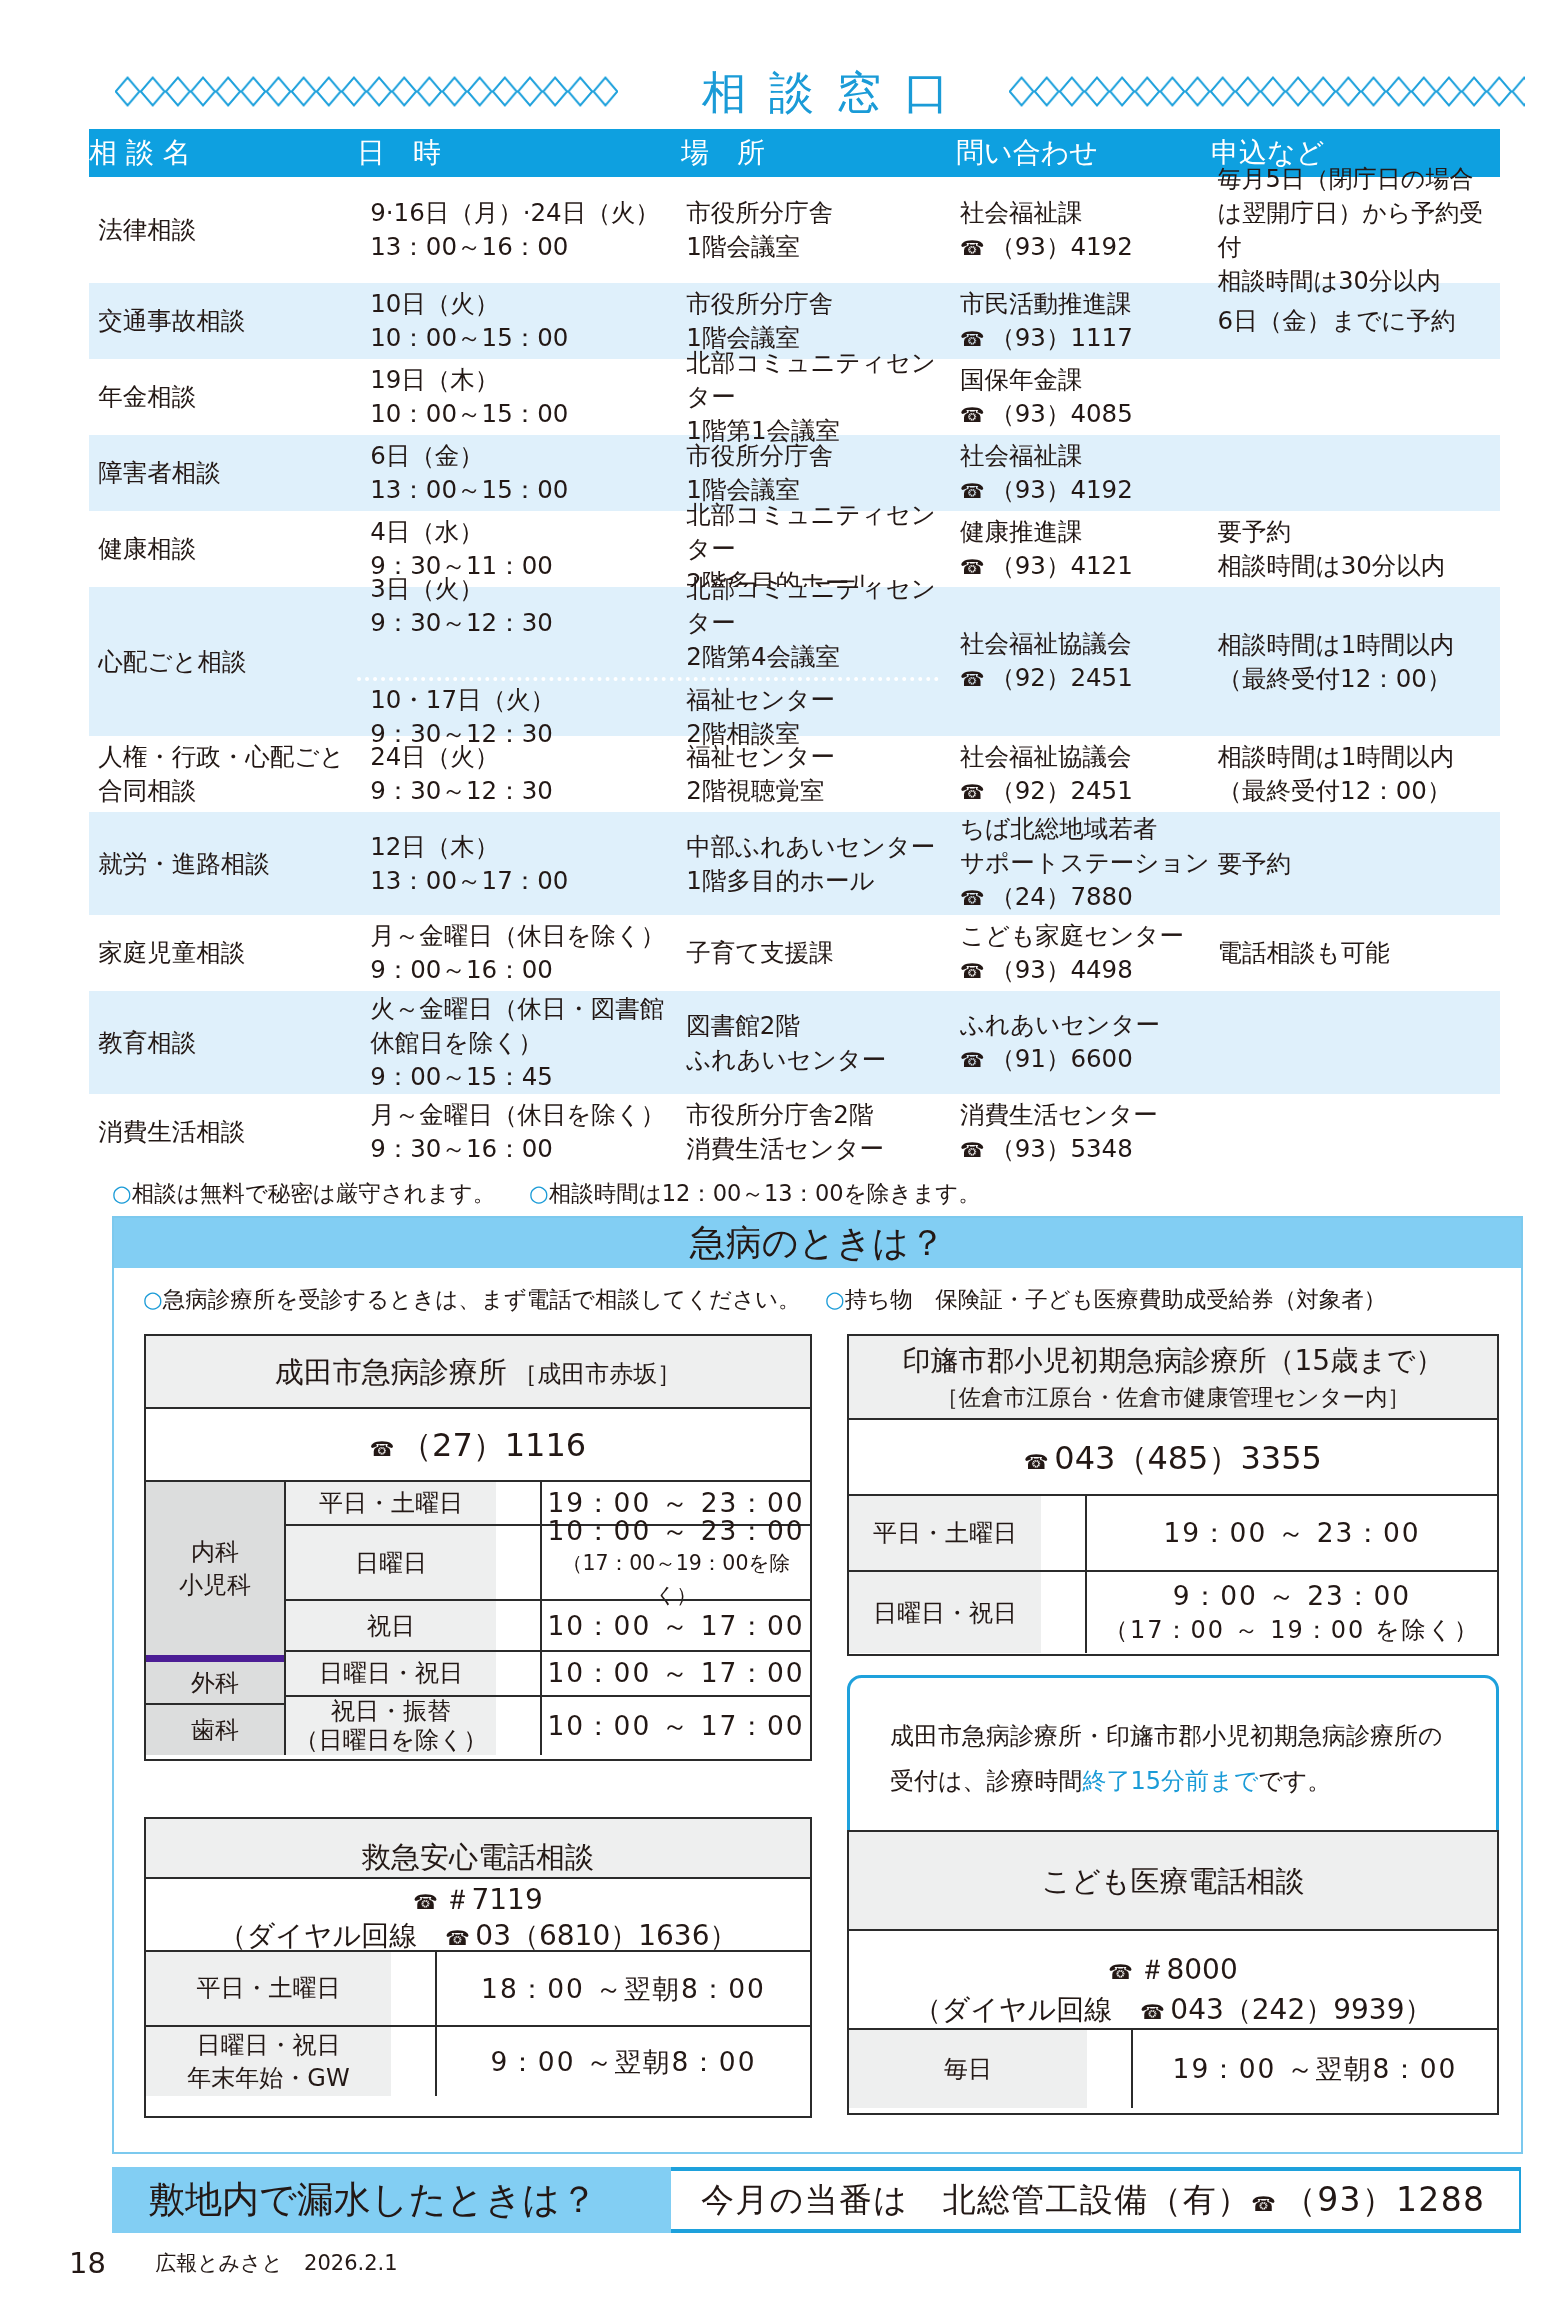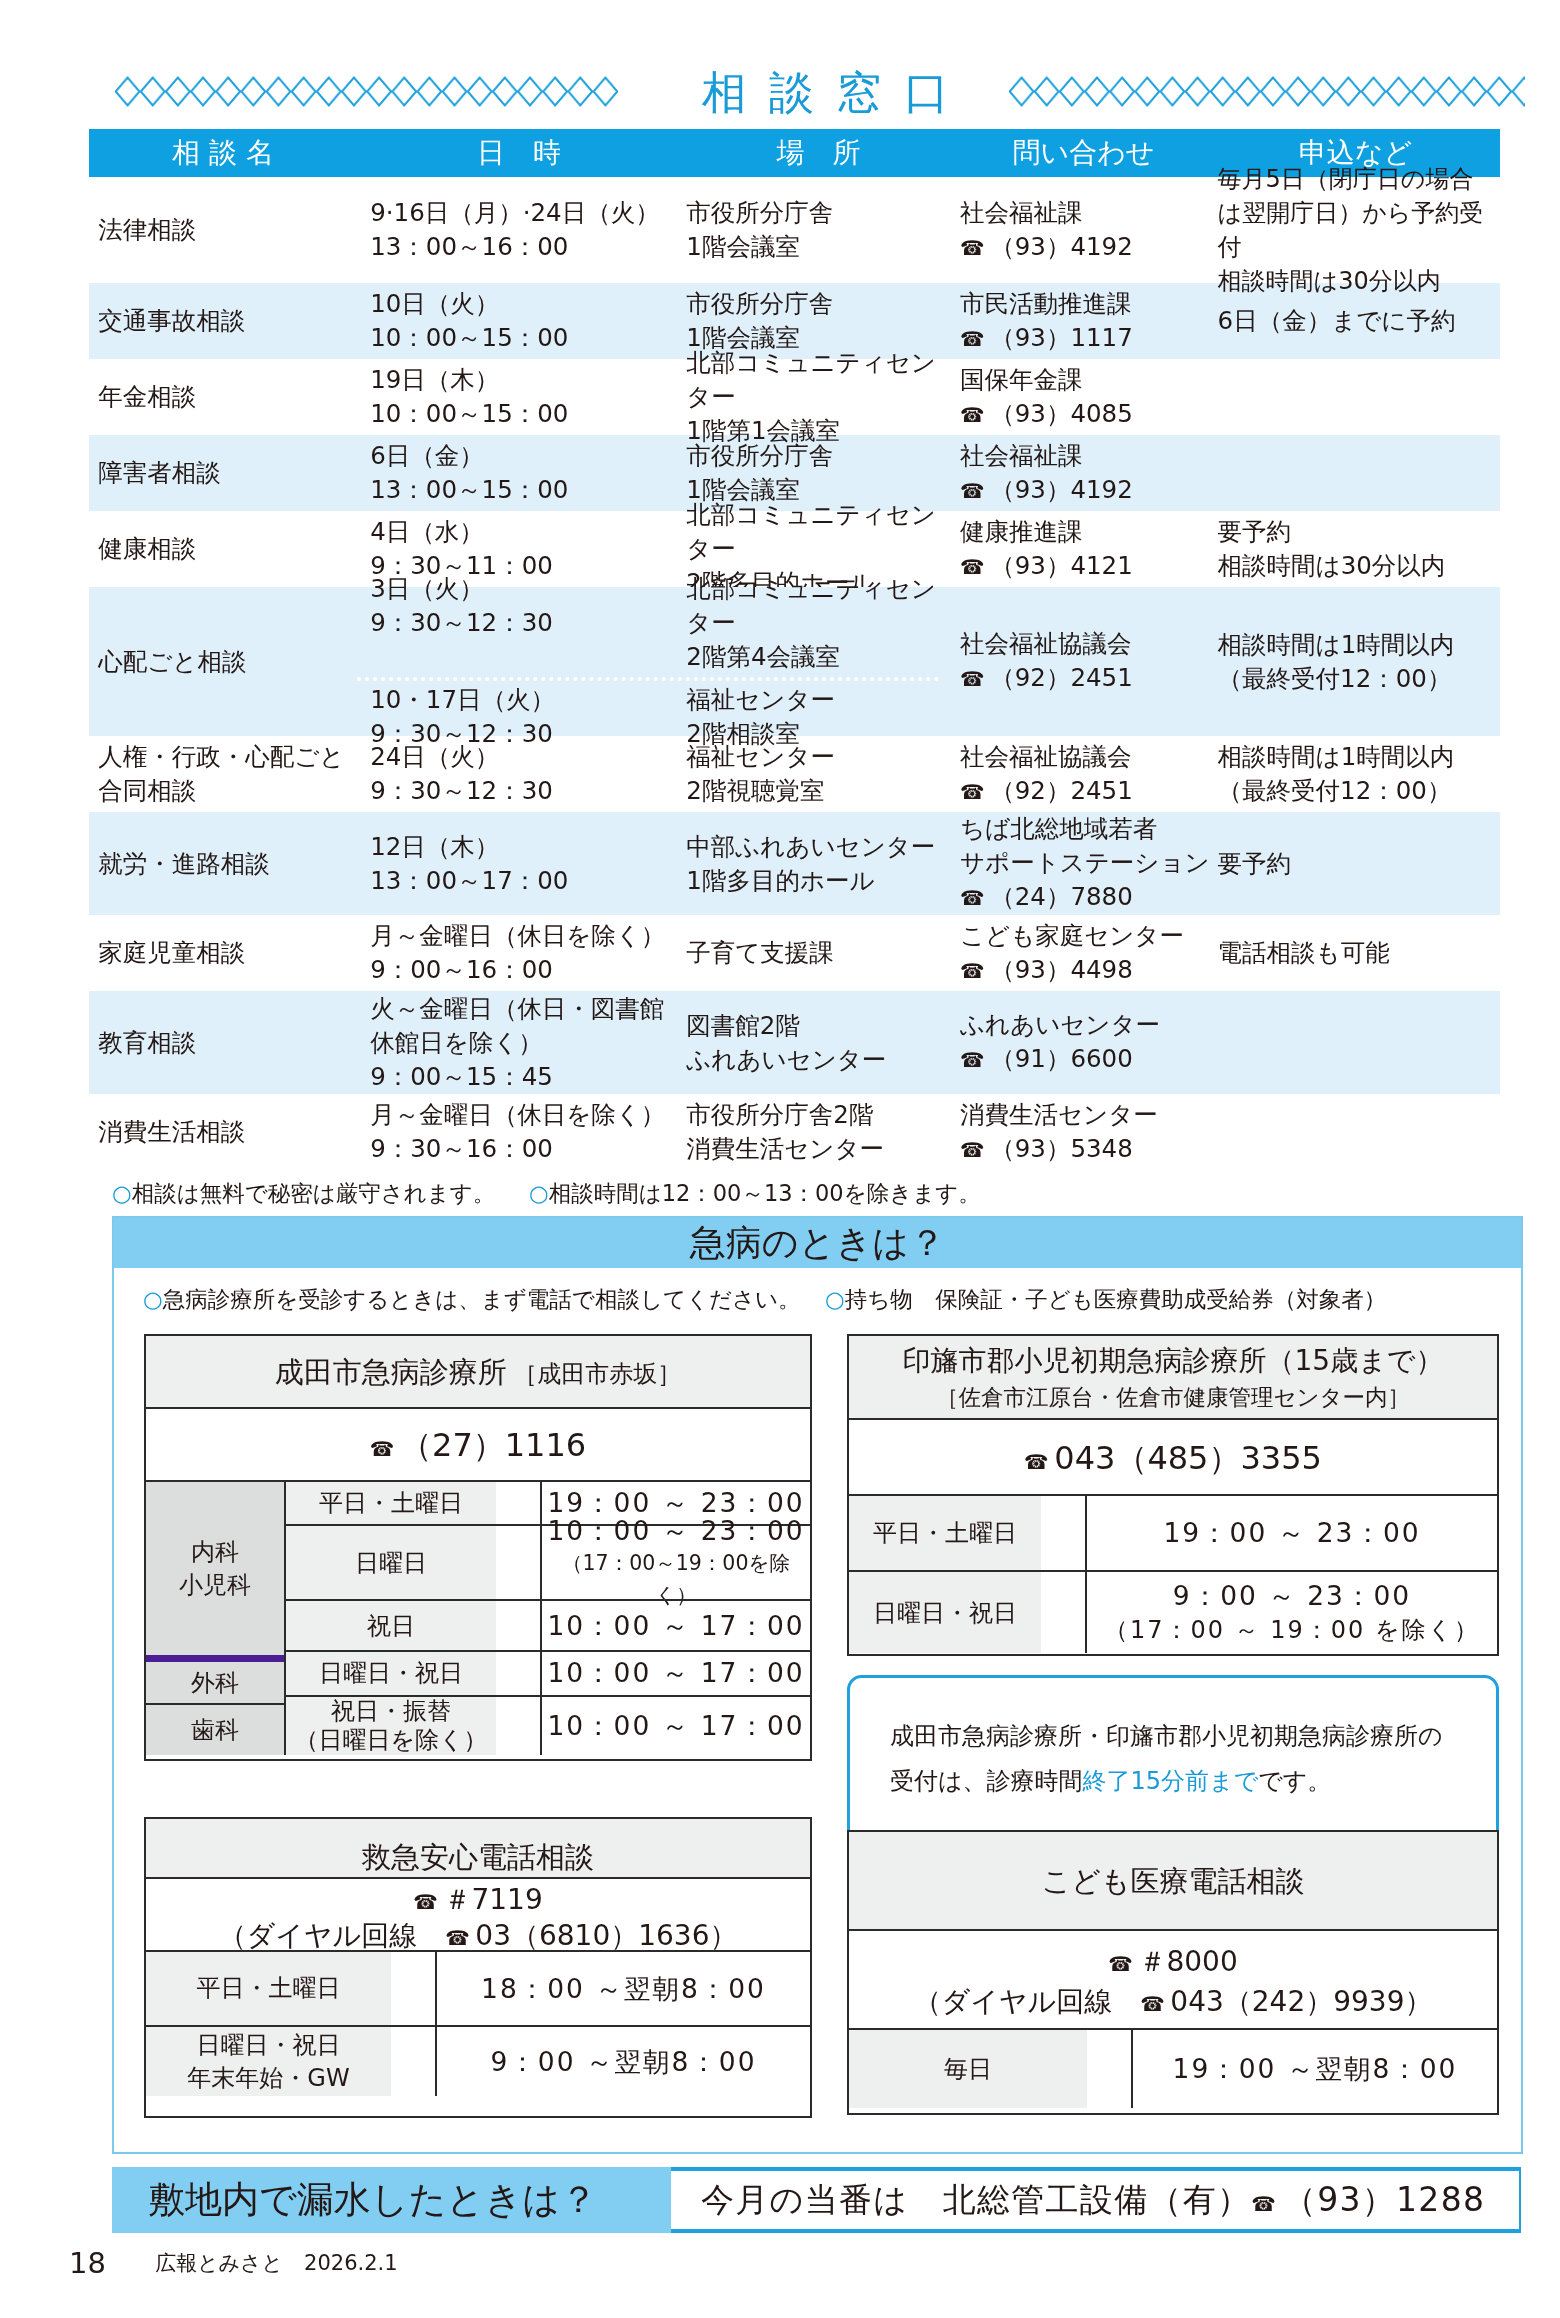--- a/index.html
+++ b/index.html
@@ -10,21 +10,21 @@
   .title-wrap { position: absolute; left: 112px; top: 63px; width: 1416px; height: 60px; }
   .diamonds { position: absolute; top: 12px; height: 33px; }
   .diamonds.left { left: 2.6px; width: 503px; }
   .diamonds.right { left: 897px; width: 516px; }
   .page-title { position: absolute; left: 569px; top: 0; width: 311px; text-align: center;
     font-size: 45px; color: #1a9bd7; letter-spacing: 22.5px; line-height: 60px; }
 
   
   .consult { position: absolute; left: 89px; top: 129px; width: 1411px; }
   .c-head { display: flex; height: 48px; background: #0ea0e0; color: #fff; font-size: 28px; align-items: center; }
-  .c-head div { text-align: center; }
+  .c-head div { }
   .col1 { width: 268px; } .col2 { width: 324px; } .col3 { width: 275px; } .col4 { width: 255px; } .col5 { width: 289px; }
   .c-row { display: flex; align-items: center; font-size: 24.5px; line-height: 34px; }
   .c-row.alt { background: #dff0fb; }
   .c-row > div { padding-left: 9.3px; }
   .c-row .col2 { padding-left: 13.2px; }
   .c-row .col3 { padding-left: 5.3px; }
   .c-row .col4 { padding-left: 4px; }
   .c-row .col5 { padding-left: 6.6px; }
   .c-row .col5.small { font-size: 24px; line-height: 34px; }
   .tel::before { content: "\260E"; font-size: 20px; margin-right: 5.3px; }
@@ -78,21 +78,21 @@
   
   .kyukyu { left: 30px; top: 599px; width: 668px; height: 301px; }
   .kyukyu .hd { height: 60px; line-height: 76px; font-size: 29px; }
   .kyukyu .tel-row { height: 73px; border-bottom: 2.6px solid #2b2b2b; text-align: center; font-size: 28px; line-height: 33px; padding-top: 4px; }
   .kyukyu .daycol { width: 245px; font-size: 24px; line-height: 33px; }
   .kyukyu .timecol { flex: 1; font-size: 26.5px; letter-spacing: 2px; }
 
   
   .kodomo { left: 733px; top: 612px; width: 652px; height: 285px; }
   .kodomo .hd { height: 99px; line-height: 99px; font-size: 29px; }
-  .kodomo .tel-row { height: 99px; border-bottom: 2.6px solid #2b2b2b; text-align: center; font-size: 28px; line-height: 37px; padding-top: 12px; }
+  .kodomo .tel-row { height: 99px; border-bottom: 2.6px solid #2b2b2b; text-align: center; font-size: 28px; line-height: 37px; padding-top: 20px; }
   .kodomo .daycol { width: 238px; font-size: 24px; }
   .kodomo .timecol { flex: 1; font-size: 26.5px; letter-spacing: 2px; }
 
   
   .leak { position: absolute; left: 112px; top: 2167px; width: 1409px; height: 66px; display: flex; }
   .leak .q { width: 559px; background: #82cef3; font-size: 37px; line-height: 66px; padding-left: 36px; }
   .leak .a { flex: 1; border: 2.6px solid #1ea1dc; border-left: none; border-top-width: 4px; border-bottom-width: 4px;
     font-size: 33px; line-height: 57px; padding-left: 30px; letter-spacing: 1.3px; }
   .page-foot { position: absolute; left: 69px; top: 2246px; font-size: 29px; }
   .page-foot .pub { font-size: 21px; margin-left: 40px; vertical-align: 2.6px; }

